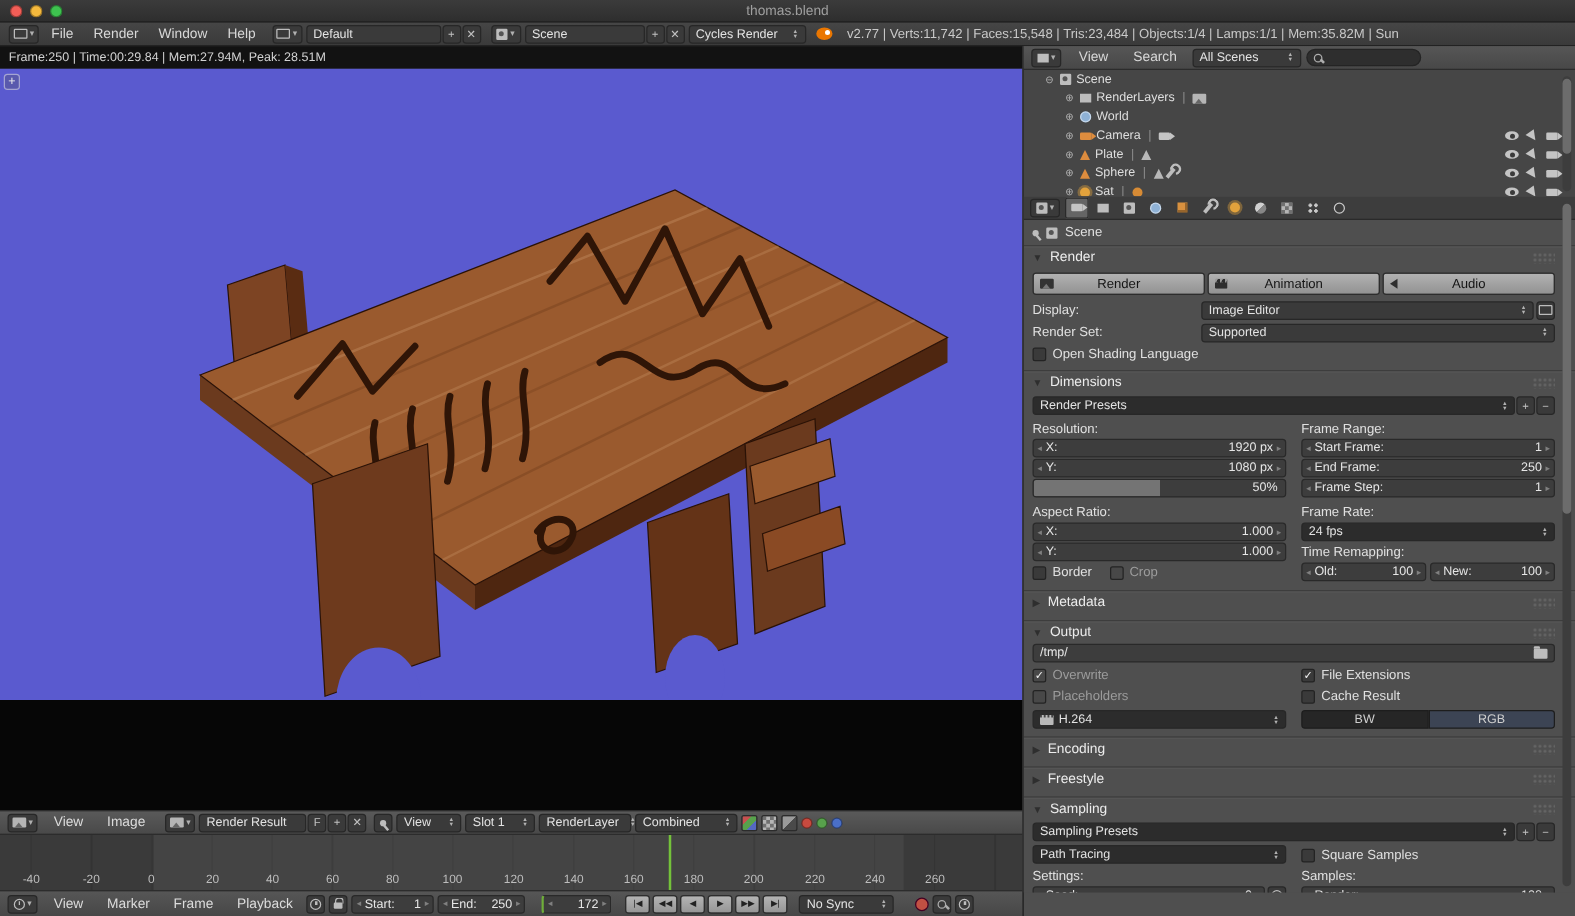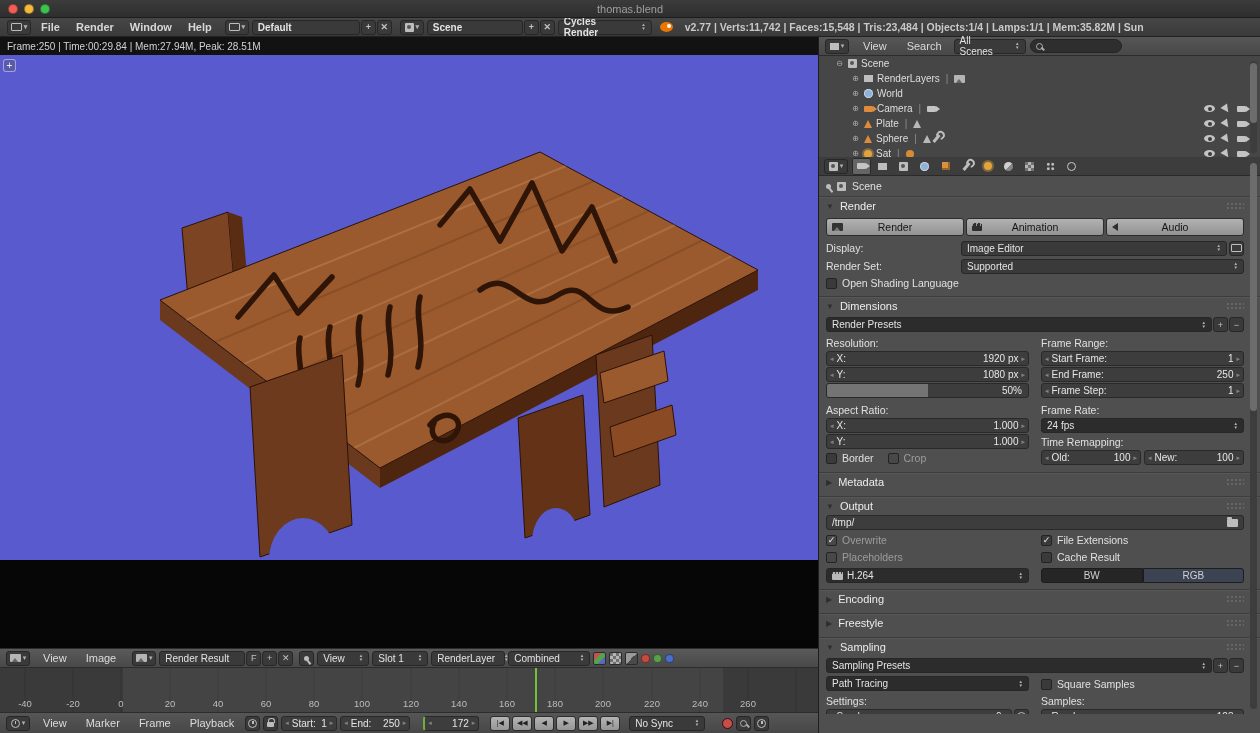--- a/index.html
+++ b/index.html
@@ -10,21 +10,21 @@
   
   .titlebar { height:18px; background:linear-gradient(#3b3b3b,#2e2e2e); border-bottom:1px solid #1c1c1c;
               display:flex; align-items:center; position:relative; }
   .traffic { display:flex; gap:6px; margin-left:8px; }
   .tl { width:10px; height:10px; border-radius:50%; border:1px solid rgba(0,0,0,.35); }
   .tl.red{background:#f25e57}.tl.yel{background:#f5b93d}.tl.grn{background:#3ec24f}
   .wtitle { position:absolute; left:0; right:0; text-align:center; color:#9f9f9f; font-size:11px; }
 
   
   .infobar { height:19px; background:linear-gradient(#464646,#3a3a3a); border-bottom:1px solid #222;
-             display:flex; align-items:center; padding:4px 5px; font-size:11px; color:#d8d8d8;font-weight:bold; }
+             display:flex; align-items:center; padding:4px 5px; font-size:11px; color:#d8d8d8; }
   .menu-item { padding:0 8px; height:100%; display:flex; align-items:center; }
   .ebtn { height:15px; min-width:24px; background:#3a3a3a; border:1px solid #272727; border-radius:3px;
           display:flex; align-items:center; justify-content:center; gap:2px; padding:0 2px; margin:0 2px; }
   .dd { display:flex; align-items:center; background:#3a3a3a; border:1px solid #272727; border-radius:3px;
         height:15px; padding:0 5px; gap:4px; font-size:10px; color:#e3e3e3; }
   .dd.dark { background:#2c2c2c; }
   .updn { display:flex; flex-direction:column; margin-left:auto; padding-left:5px; }
   .updn i { font-style:normal; font-size:4.5px; line-height:4px; color:#b3b3b3; }
   .sqbtn { width:15px; height:15px; background:#3a3a3a; border:1px solid #272727; border-radius:3px;
            color:#c2c2c2; font-size:9px; display:flex; align-items:center; justify-content:center; }
@@ -362,21 +362,21 @@
       <span class="menu-item">View</span>
       <span class="menu-item">Marker</span>
       <span class="menu-item">Frame</span>
       <span class="menu-item">Playback</span>
       <span class="sqbtn">
           <span class="i-clock"></span>
         </span>
       <span class="sqbtn">
           <span class="i-lock"></span>
         </span>
-      <span class="nf" style="width:56px">
+      <span class="nf" style="width:66px">
           <span class="na">◂</span>
           <span class="nl">Start:</span>
           <span class="nv">1</span>
           <span class="na">▸</span>
         </span>
       <span class="nf" style="width:70px">
           <span class="na">◂</span>
           <span class="nl">End:</span>
           <span class="nv">250</span>
           <span class="na">▸</span>
@@ -414,21 +414,21 @@
   <div class="rightcol">
 
     <div class="outliner">
       <div class="o-hdr">
         <span class="ebtn">
             <span class="i-layers"></span>
             <span class="carets">▾</span>
           </span>
         <span class="menu-item">View</span>
         <span class="menu-item">Search</span>
-        <span class="dd" style="width:72px">
+        <span class="dd" style="width:87px">
             <span>All Scenes</span>
             <span class="updn">
               <i>▲</i>
               <i>▼</i>
             </span>
           </span>
         <span class="search">
             <span class="i-mag"></span>
             <span></span>
           </span>

